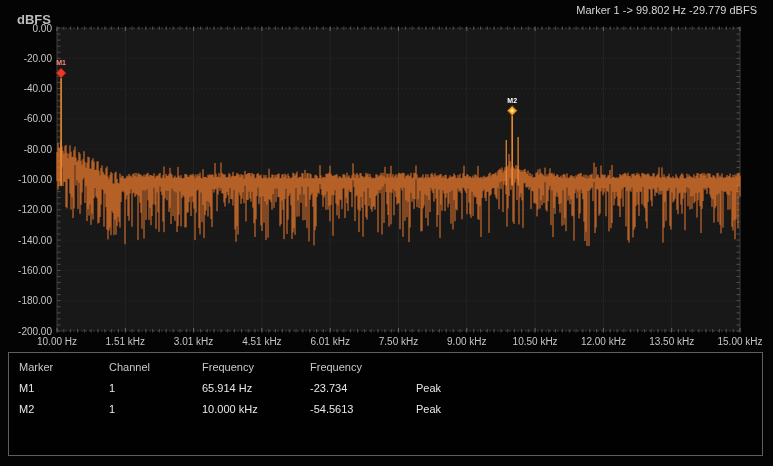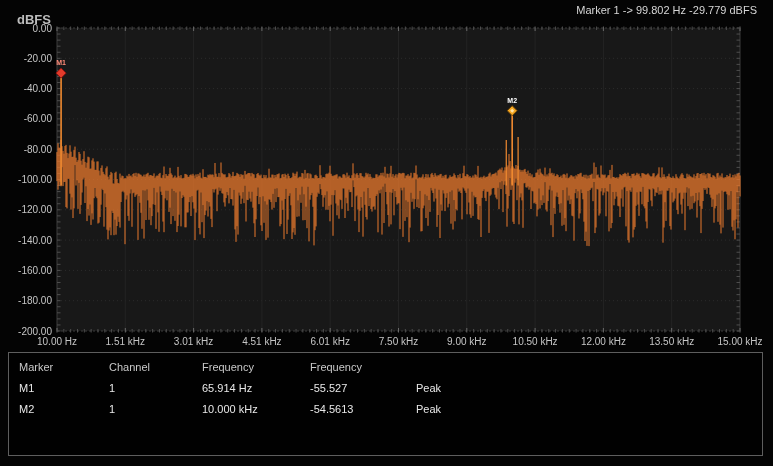--- a/index.html
+++ b/index.html
@@ -398,21 +398,21 @@
           <span>Channel</span>
           <span>Frequency</span>
           <span>Frequency</span>
         </div>
       </div>
     <div id="table-body">
         <div class="trow">
           <span>M1</span>
           <span>1</span>
           <span>65.914 Hz</span>
-          <span>-55.527</span>
+          <span>-23.734</span>
           <span>Peak</span>
         </div>
         <div class="trow">
           <span>M2</span>
           <span>1</span>
           <span>10.000 kHz</span>
           <span>-54.5613</span>
           <span>Peak</span>
         </div>
       </div>

